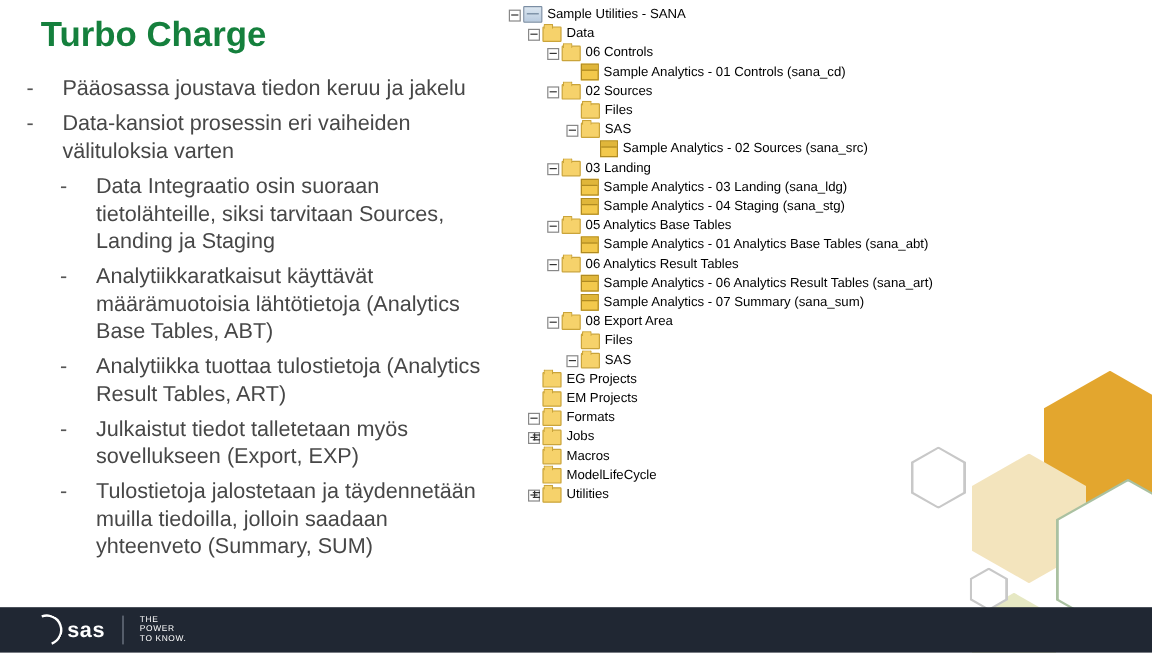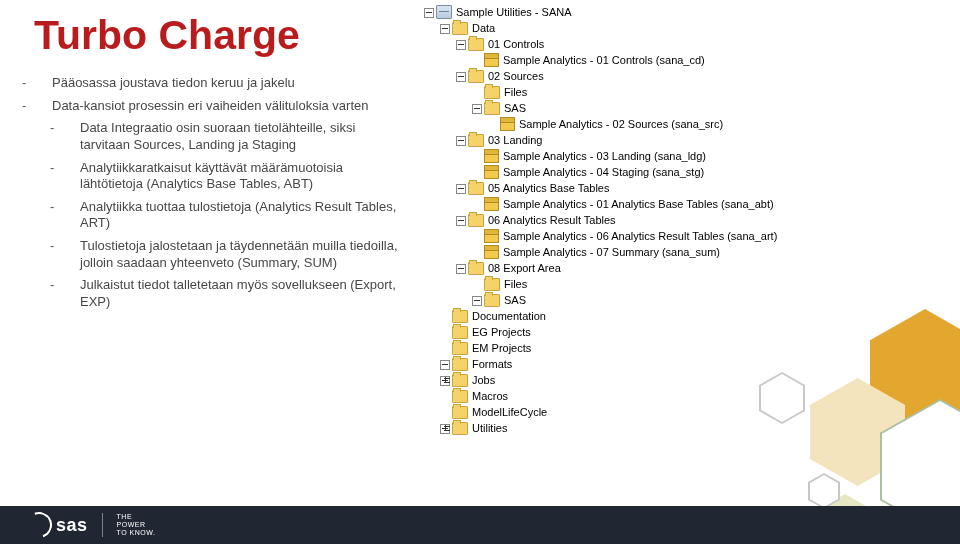--- a/index.html
+++ b/index.html
@@ -21,28 +21,28 @@
   }
 
   
   .left {
     position: absolute;
     left: 34px;
     top: 14px;
     width: 370px;
   }
   .title {
-    font-size: 41px;
+    font-size: 29px;
     font-weight: 700;
     line-height: 1.05;
-    color: #b91c1c;
+    color: #15803d;
   }
   .bullets {
     margin-top: 18px;
-    font-size: 13px;
+    font-size: 18px;
     line-height: 1.28;
     color: #474747;
   }
   .b1 {
     padding-left: 18px;
     text-indent: -15px;
     margin-bottom: 6px;
   }
   .b1::before {
     content: "-";
@@ -252,22 +252,22 @@
   <div class="left">
     <div class="title">
       <span>Turbo Charge</span><br>
     </div>
     <div class="bullets">
       <div class="b1">Pääosassa joustava tiedon keruu ja jakelu</div>
       <div class="b1">Data-kansiot prosessin eri vaiheiden välituloksia varten</div>
       <div class="b2">Data Integraatio osin suoraan tietolähteille, siksi tarvitaan Sources, Landing ja Staging</div>
       <div class="b2">Analytiikkaratkaisut käyttävät määrämuotoisia lähtötietoja (Analytics Base Tables, ABT)</div>
       <div class="b2">Analytiikka tuottaa tulostietoja (Analytics Result Tables, ART)</div>
+      <div class="b2">Julkaistut tiedot talletetaan myös sovellukseen (Export, EXP)</div>
       <div class="b2">Tulostietoja jalostetaan ja täydennetään muilla tiedoilla, jolloin saadaan yhteenveto (Summary, SUM)</div>
-      <div class="b2">Julkaistut tiedot talletetaan myös sovellukseen (Export, EXP)</div>
     </div>
   </div>
 
   <div class="tree">
 
     <div class="row">
       <span class="pm minus"></span>
       <span class="srv"></span>
       <span class="label">Sample Utilities - SANA</span>
     </div>
@@ -277,21 +277,21 @@
       <span class="pm minus"></span>
       <span class="folder"></span>
       <span class="label">Data</span>
     </div>
 
     <div class="row">
       <span class="sp"></span>
         <span class="sp"></span>
       <span class="pm minus"></span>
       <span class="folder"></span>
-      <span class="label">01 Controls</span>
+      <span class="label">06 Controls</span>
     </div>
     <div class="row">
       <span class="sp"></span>
         <span class="sp"></span>
         <span class="sp"></span>
         <span class="sp"></span>
       <span class="pkg"></span>
       <span class="label">Sample Analytics - 01 Controls (sana_cd)</span>
     </div>
 
@@ -411,26 +411,20 @@
     </div>
     <div class="row">
       <span class="sp"></span>
         <span class="sp"></span>
         <span class="sp"></span>
       <span class="pm minus"></span>
       <span class="folder"></span>
       <span class="label">SAS</span>
     </div>
 
-    <div class="row">
-      <span class="sp"></span>
-        <span class="sp"></span>
-      <span class="folder"></span>
-      <span class="label">Documentation</span>
-    </div>
     <div class="row">
       <span class="sp"></span>
         <span class="sp"></span>
       <span class="folder"></span>
       <span class="label">EG Projects</span>
     </div>
     <div class="row">
       <span class="sp"></span>
         <span class="sp"></span>
       <span class="folder"></span>

